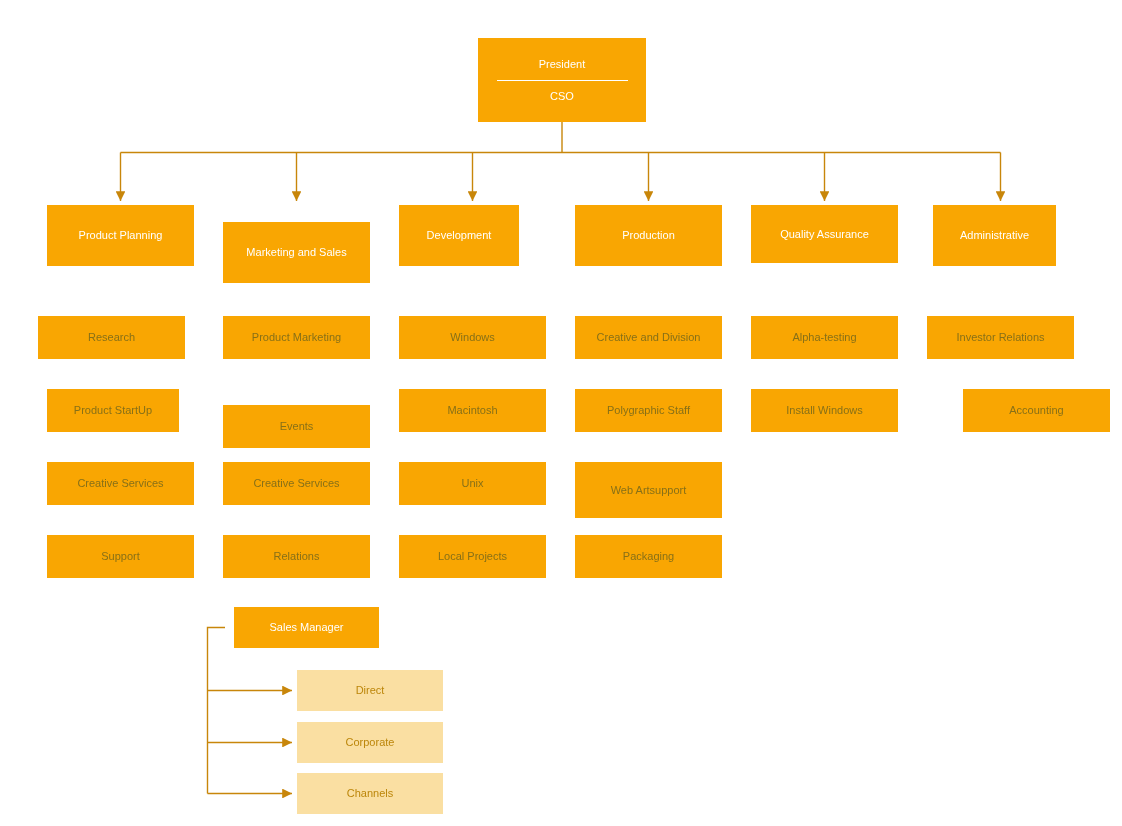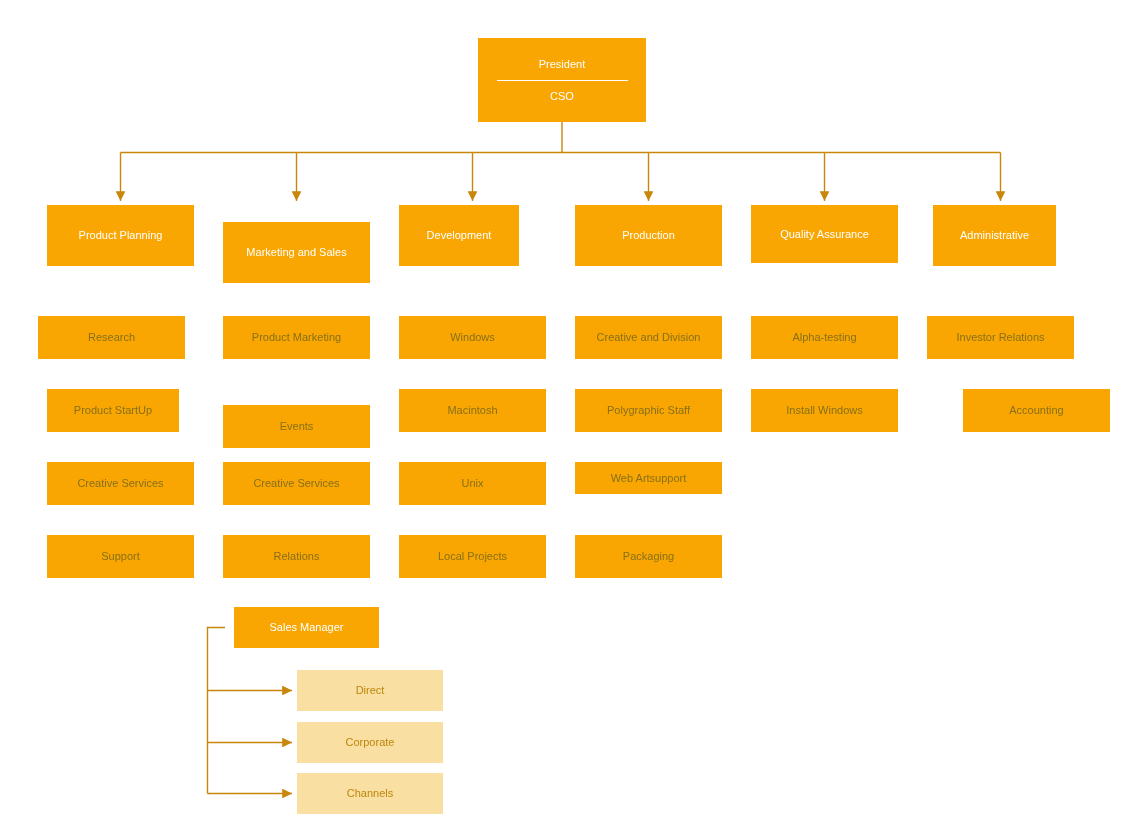--- a/index.html
+++ b/index.html
@@ -140,21 +140,21 @@
       </div>
       <div class="node sub" style="left: 399px; top: 535px; width: 147px; height: 43px;">
         <span>Local Projects</span>
       </div>
       <div class="node sub" style="left: 575px; top: 316px; width: 147px; height: 43px;">
         <span>Creative and Division</span>
       </div>
       <div class="node sub" style="left: 575px; top: 389px; width: 147px; height: 43px;">
         <span>Polygraphic Staff</span>
       </div>
-      <div class="node sub" style="left: 575px; top: 462px; width: 147px; height: 32px;">
+      <div class="node sub" style="left: 575px; top: 462px; width: 147px; height: 56px;">
         <span>Web Artsupport</span>
       </div>
       <div class="node sub" style="left: 575px; top: 535px; width: 147px; height: 43px;">
         <span>Packaging</span>
       </div>
       <div class="node sub" style="left: 751px; top: 316px; width: 147px; height: 43px;">
         <span>Alpha-testing</span>
       </div>
       <div class="node sub" style="left: 751px; top: 389px; width: 147px; height: 43px;">
         <span>Install Windows</span>

